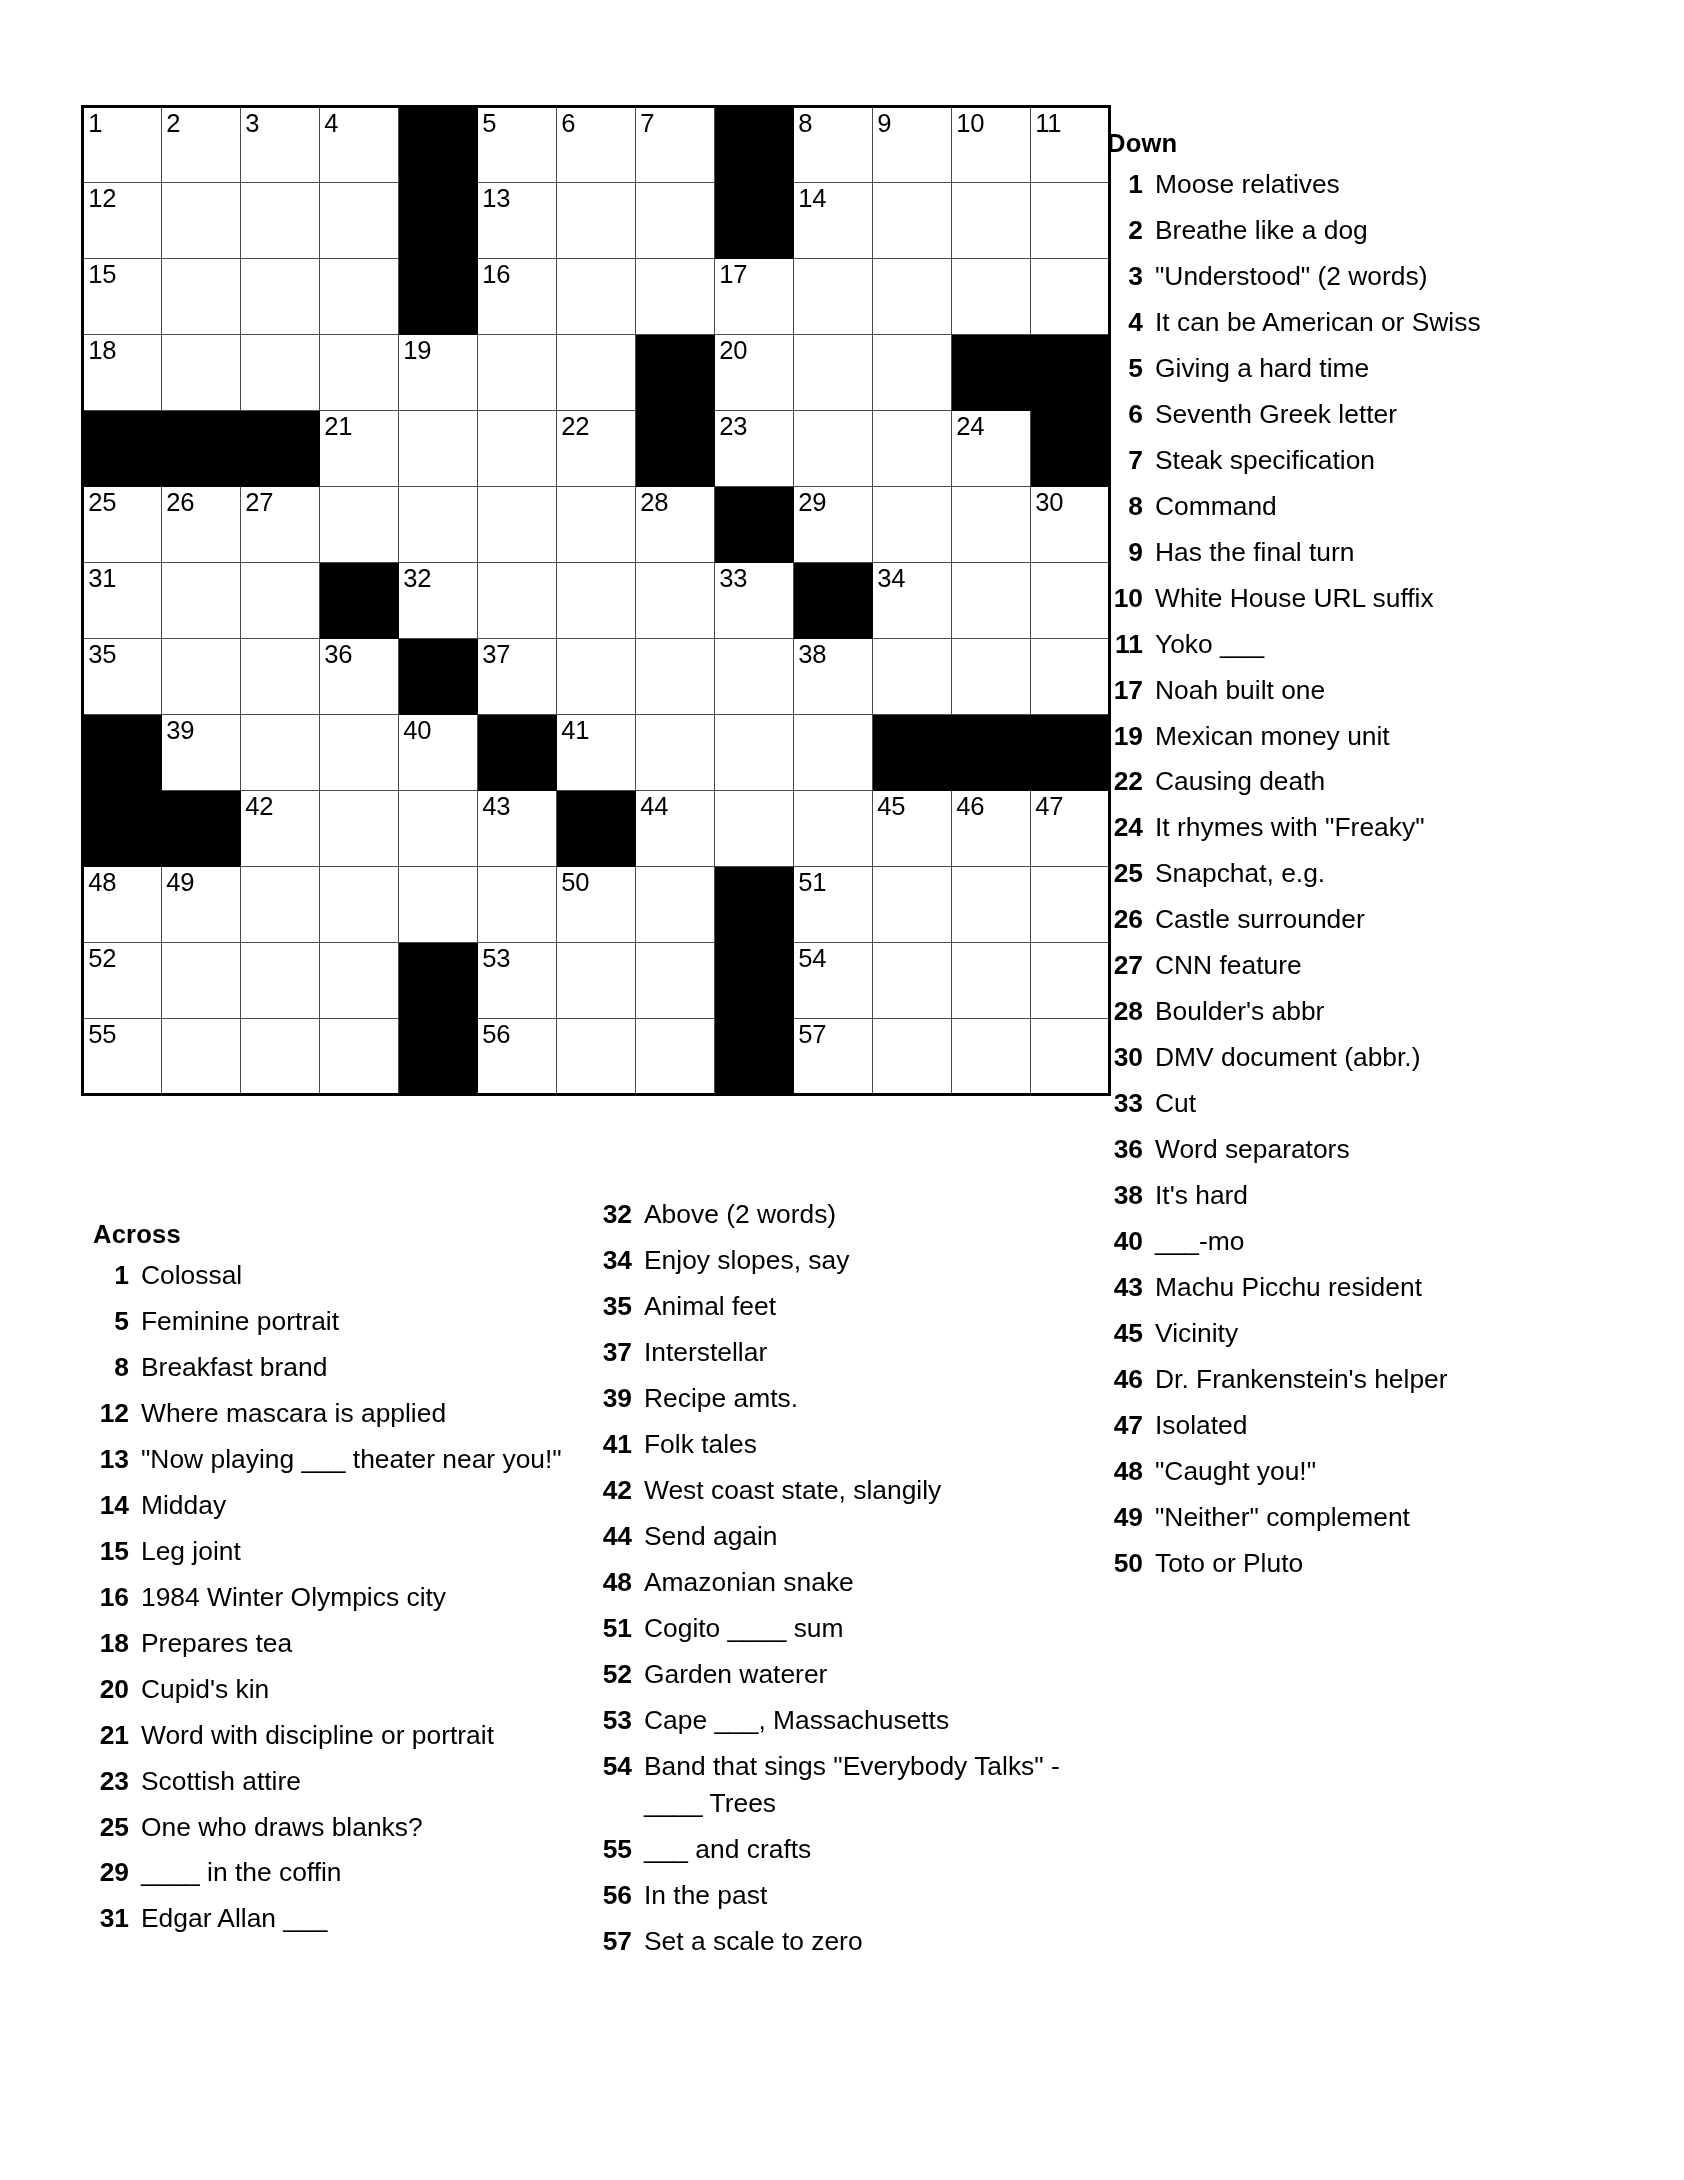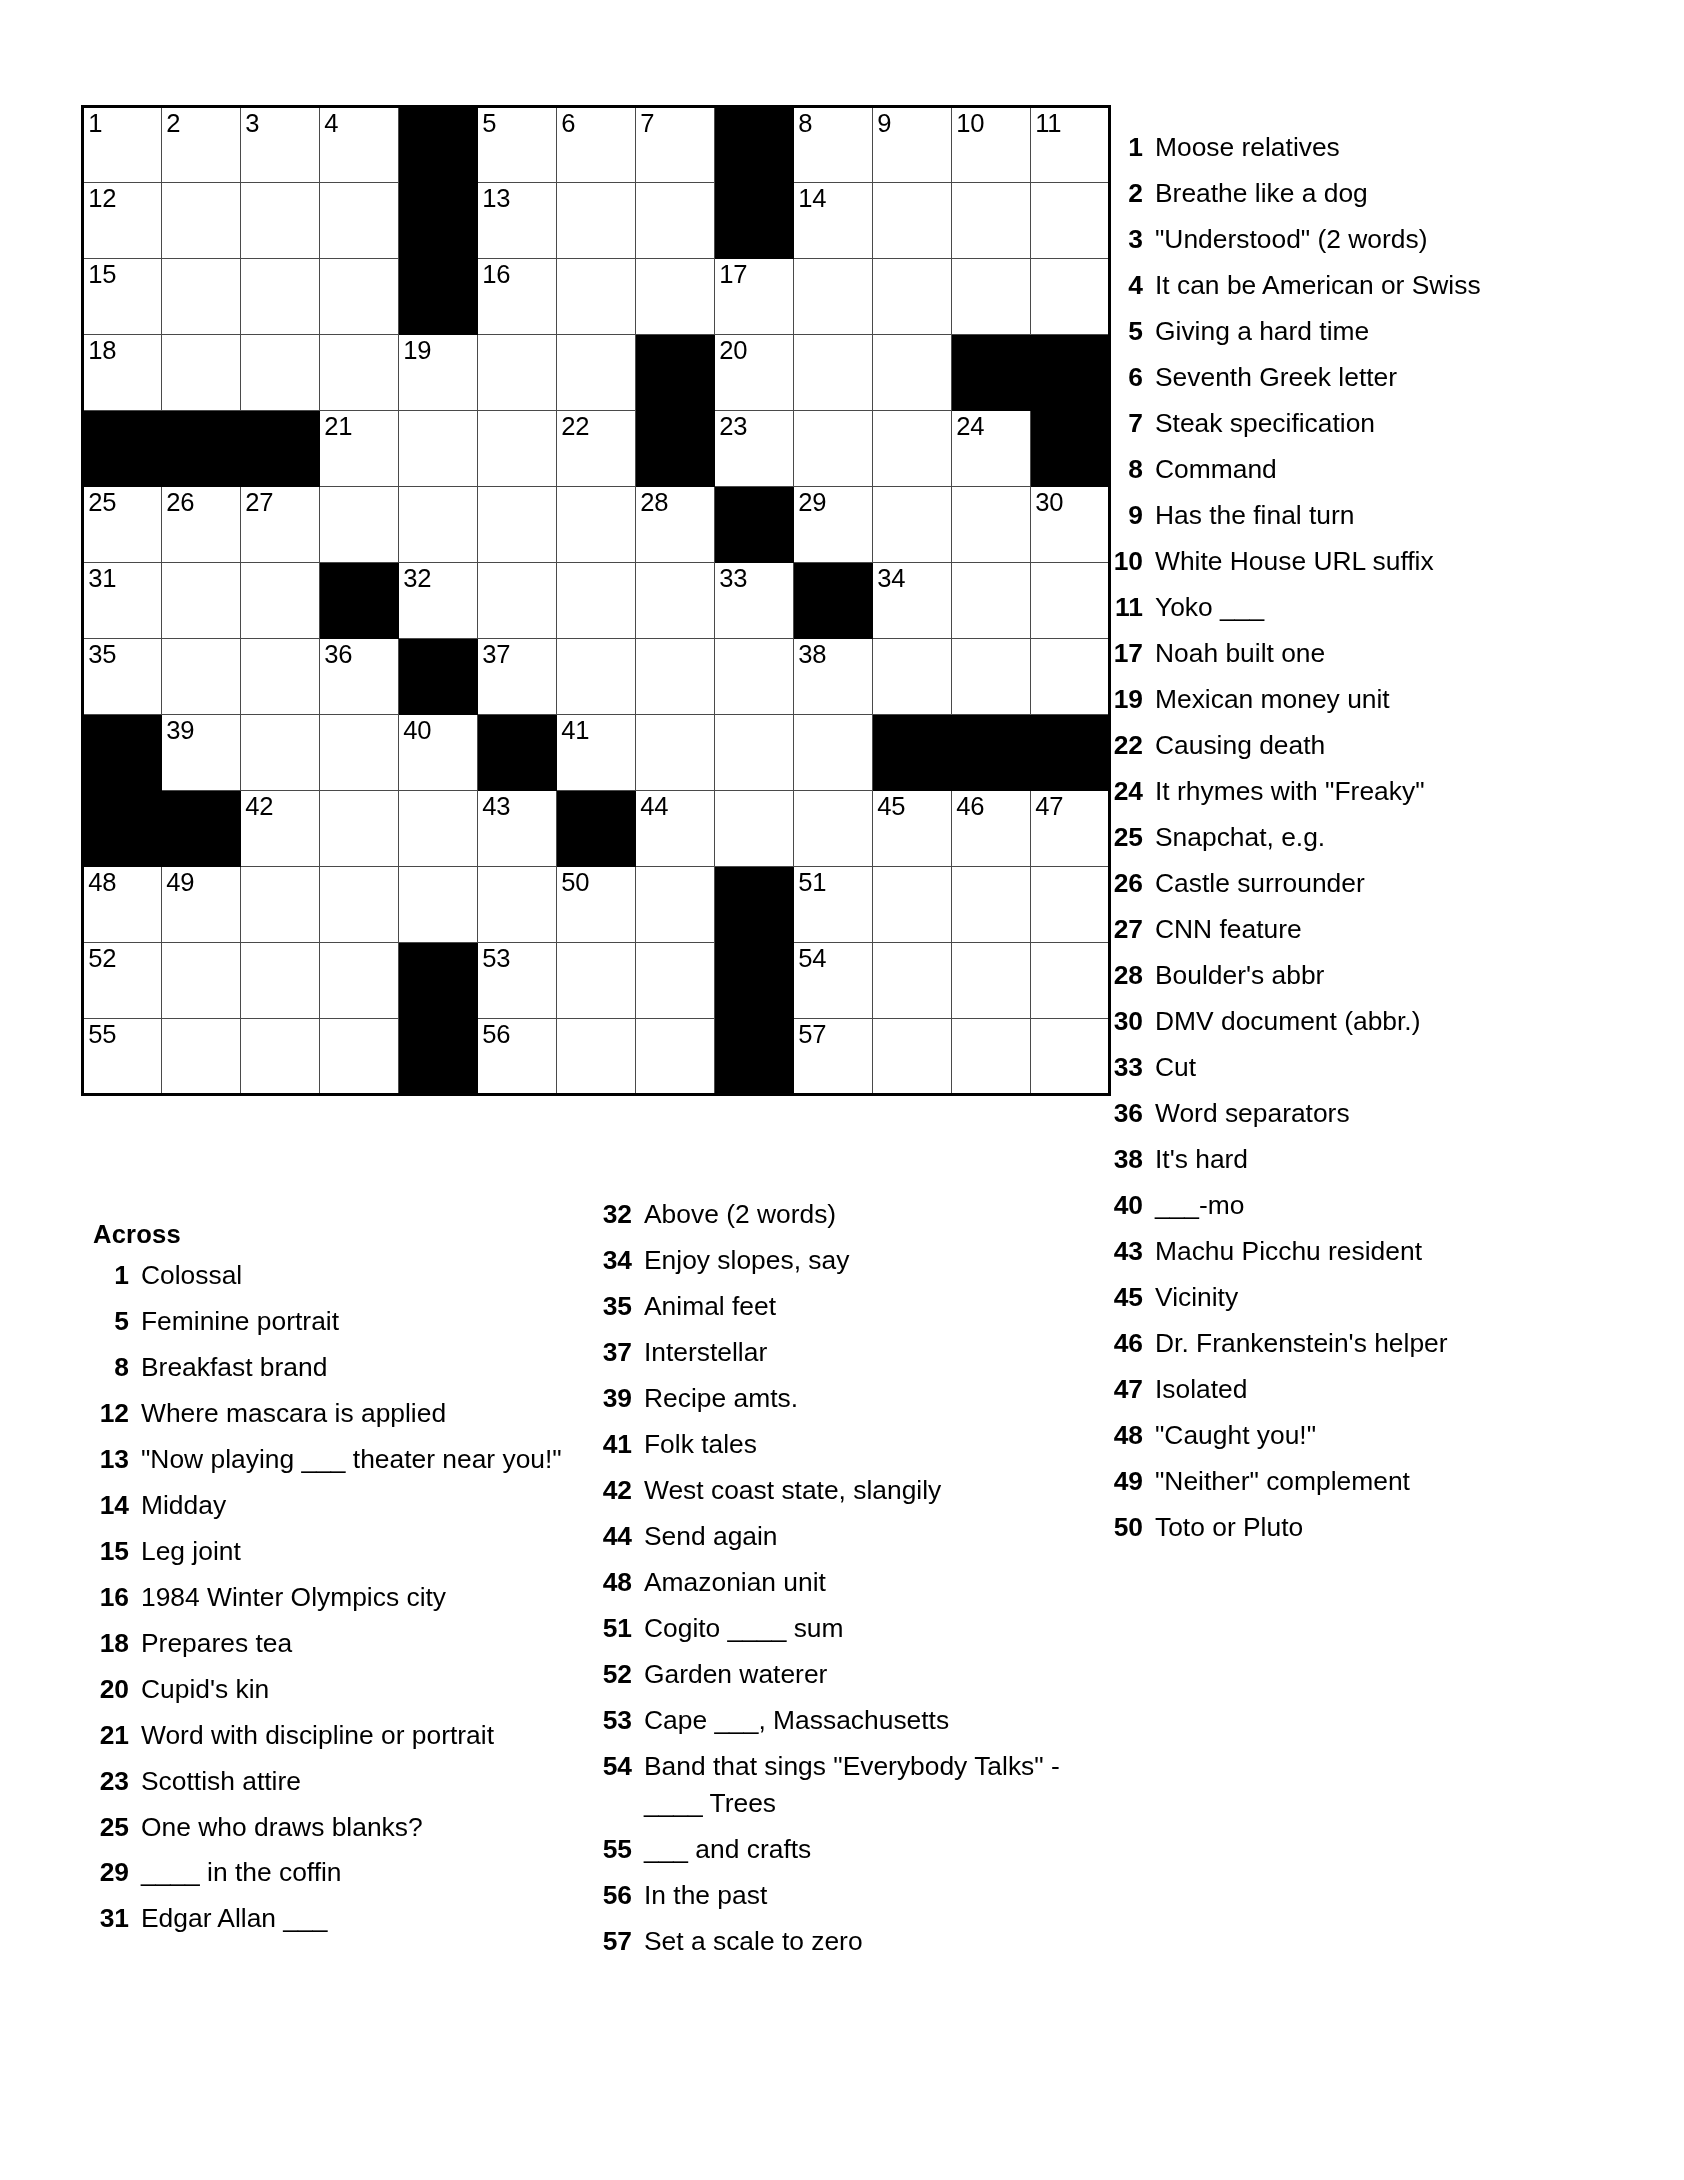--- a/index.html
+++ b/index.html
@@ -535,21 +535,21 @@
         <li>
           <span class="cnum">42</span>
           <span class="ctext">West coast state, slangily</span>
         </li>
         <li>
           <span class="cnum">44</span>
           <span class="ctext">Send again</span>
         </li>
         <li>
           <span class="cnum">48</span>
-          <span class="ctext">Amazonian unit</span>
+          <span class="ctext">Amazonian snake</span>
         </li>
         <li>
           <span class="cnum">51</span>
           <span class="ctext">Cogito ____ sum</span>
         </li>
         <li>
           <span class="cnum">52</span>
           <span class="ctext">Garden waterer</span>
         </li>
         <li>
@@ -569,20 +569,21 @@
           <span class="ctext">In the past</span>
         </li>
         <li>
           <span class="cnum">57</span>
           <span class="ctext">Set a scale to zero</span>
         </li>
       </ul>
   </div>
 
   <div class="clue-col" id="down-col">
+    <div class="section-head">Down</div>
     <ul class="clue-list" id="down-list">
         <li>
           <span class="cnum">1</span>
           <span class="ctext">Moose relatives</span>
         </li>
         <li>
           <span class="cnum">2</span>
           <span class="ctext">Breathe like a dog</span>
         </li>
         <li>

